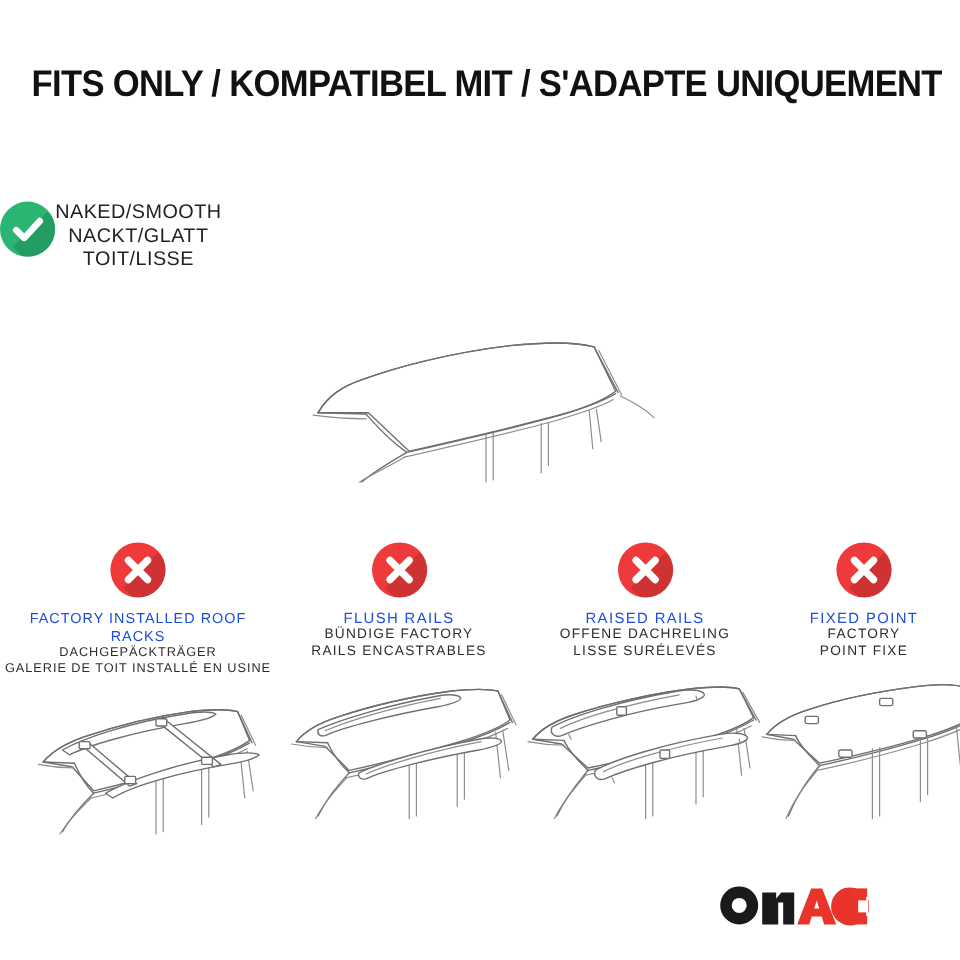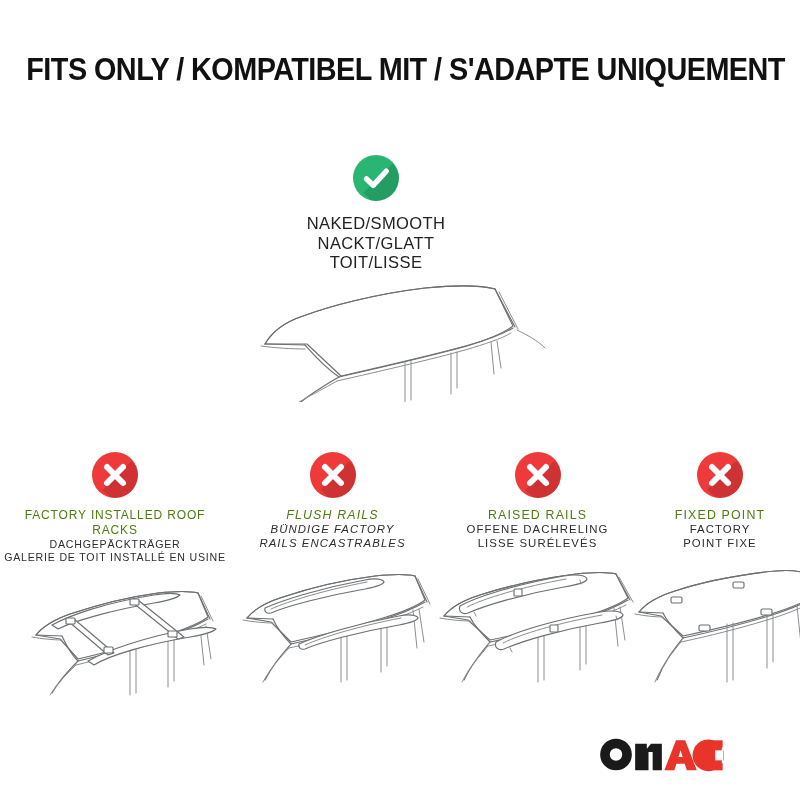--- a/index.html
+++ b/index.html
@@ -48,21 +48,21 @@
     transform:rotate(-45deg);
   }
   .badge svg { position:absolute; inset:0; width:100%; height:100%; }
 
   
   .top-block {
     position:absolute;
     left:0; right:0;
     top:155px;
     display:flex;
-    flex-direction:column;
+    flex-direction:row;
     align-items:center;
   }
   .top-block .cap {
     margin-top:13px;
     text-align:center;
     font-size:16.5px;
     line-height:19.5px;
     letter-spacing:0.4px;
     color:#222;
   }
@@ -78,35 +78,35 @@
     left:0; top:452px;
     width:800px;
     display:flex;
   }
   .col {
     display:flex;
     flex-direction:column;
     align-items:center;
   }
   .col.c1 { width:230px; }
-  .col.c2 { width:205px;font-style:italic; }
+  .col.c2 { width:205px; }
   .col.c3 { width:205px; }
   .col.c4 { width:160px; }
 
   .col .cap {
     margin-top:10px;
     text-align:center;
     color:#2b2b2b;
   }
   .cap .l1 {
     display:block;
     font-size:12.4px;
     line-height:15px;
     letter-spacing:1.15px;
-    color:#4d7c0f;
+    color:#1d4ed8;
   }
   .cap .ln {
     display:block;
     font-size:11.4px;
     line-height:13.6px;
     letter-spacing:1.05px;
     color:#2d2d2d;
   }
   .col.c1 .cap .l1 { font-size:12.0px; letter-spacing:0.85px; }
   .col.c1 .cap .ln { font-size:10.6px; letter-spacing:0.8px; line-height:12.6px; }

